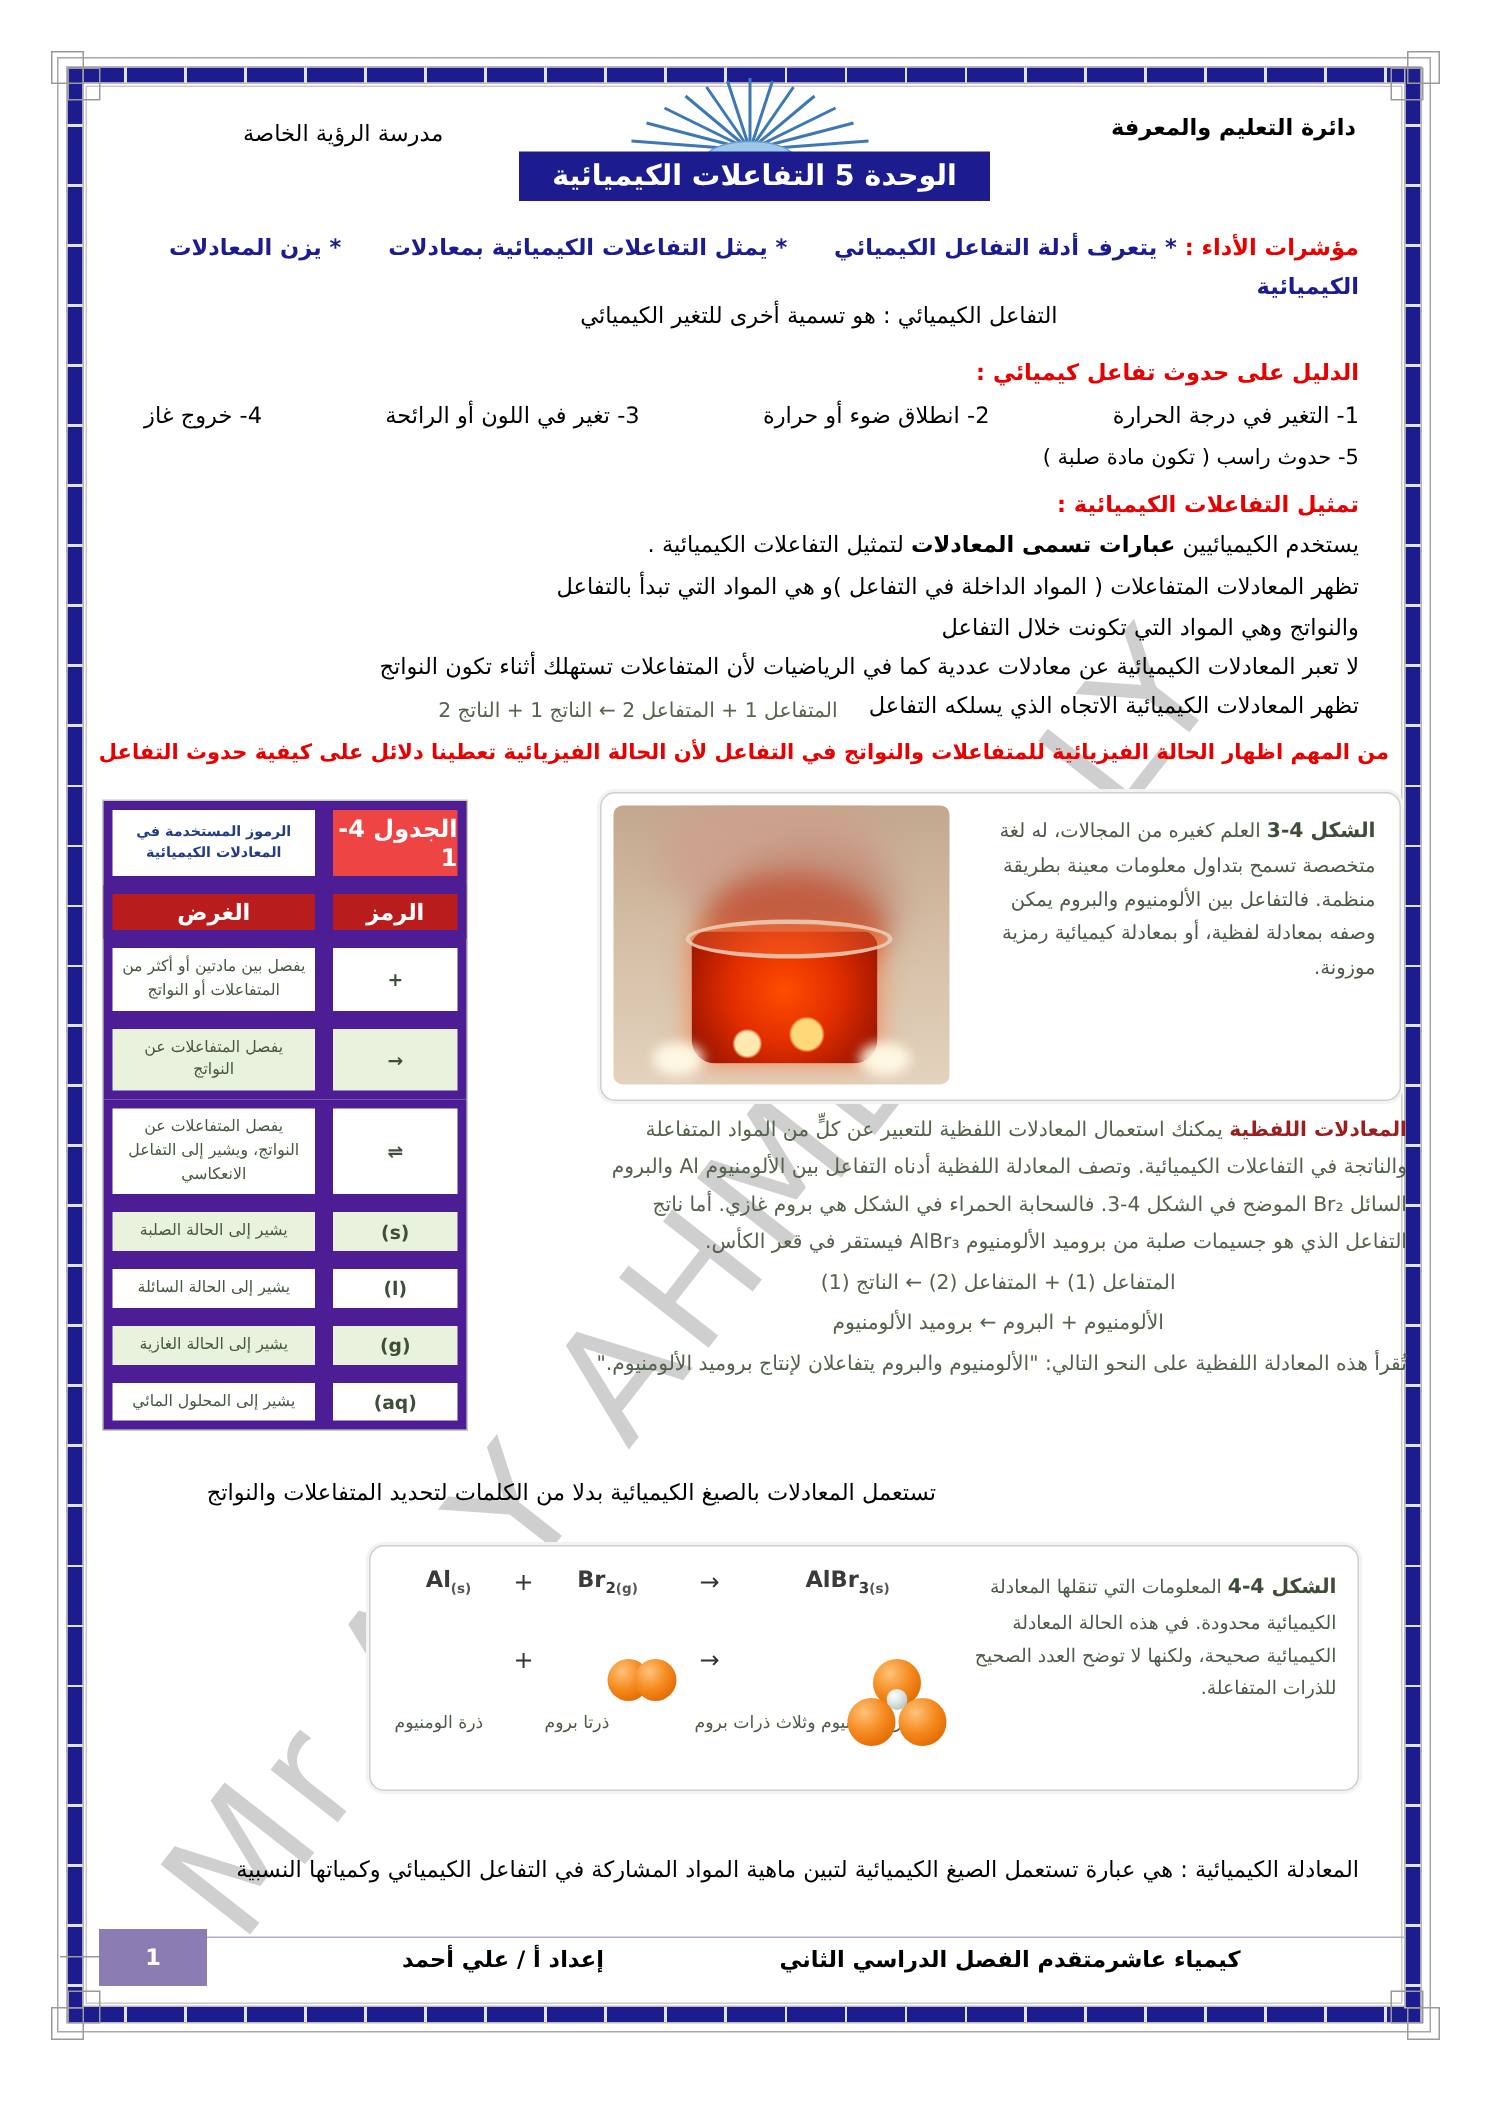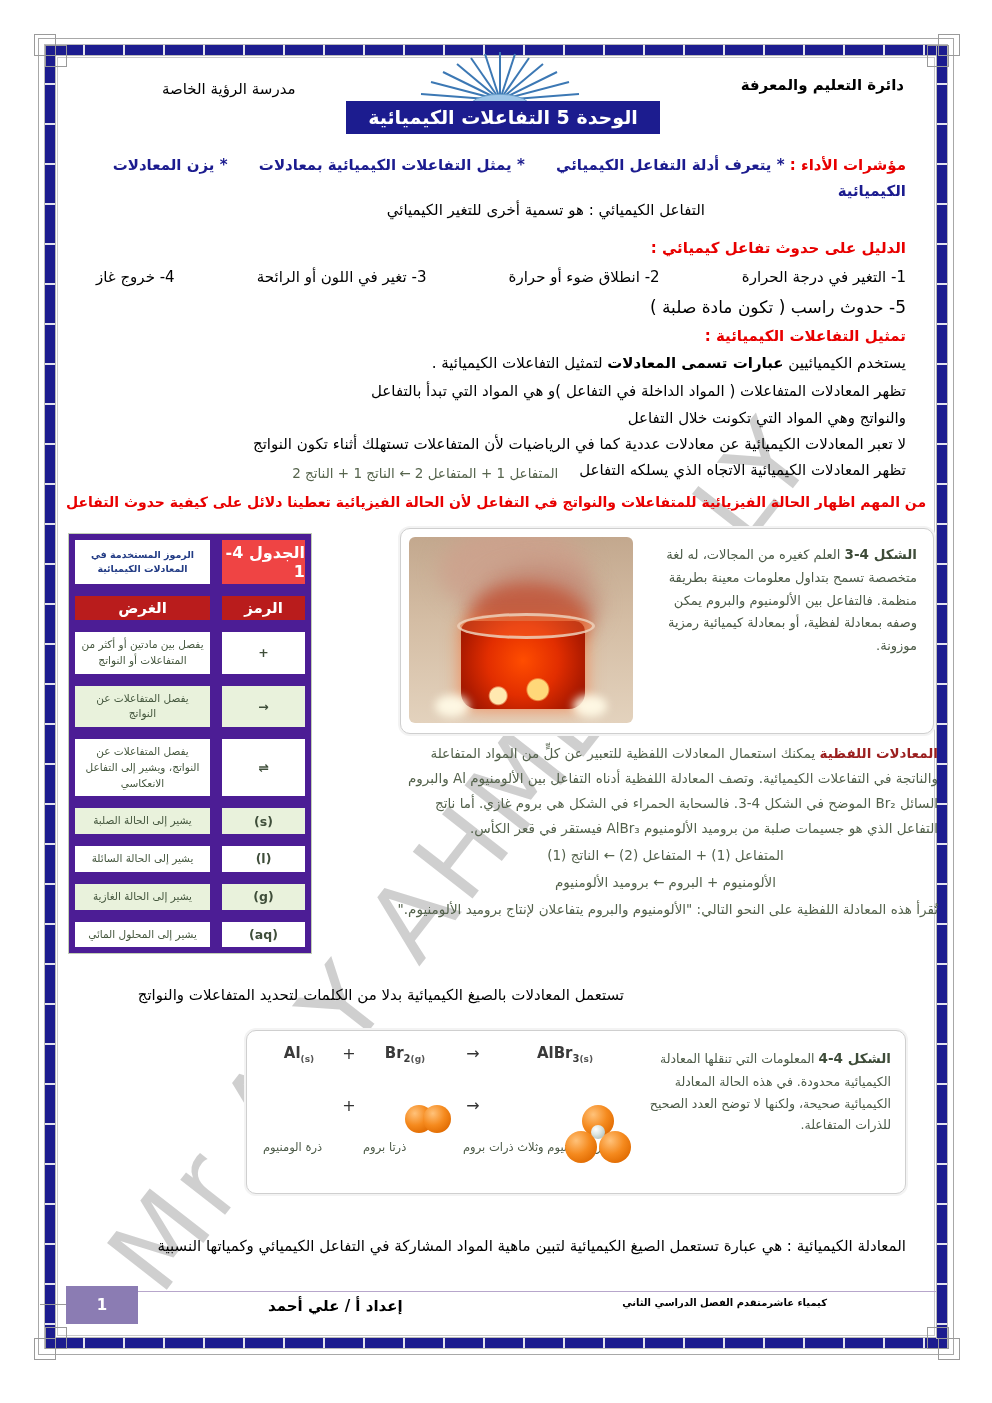--- a/index.html
+++ b/index.html
@@ -32,21 +32,21 @@
   .rtl{direction:rtl;text-align:right;}
   .indicators{position:absolute;top:152px;right:86px;width:824px;font-size:15px;font-weight:bold;line-height:26px;}
   .ind-label{color:#e80000;}
   .ind-items{color:#1c1c8f;}
   .ind-item{margin-left:26px;}
   .intro{position:absolute;top:201px;right:287px;font-size:15px;white-space:nowrap;}
   .red-head{position:absolute;right:86px;font-size:15px;font-weight:bold;color:#e80000;white-space:nowrap;}
   .ev-head{top:239px;} .rep-head{top:327px;}
   .ev-line1{position:absolute;top:268px;right:86px;left:96px;display:flex;direction:rtl;
             justify-content:space-between;font-size:15px;}
-  .ev-line2{position:absolute;top:297px;right:86px;font-size:17px;}
+  .ev-line2{position:absolute;top:297px;right:86px;font-size:14px;}
   .bpara{position:absolute;right:86px;font-size:15px;white-space:nowrap;}
   .p1{top:354px;} .p2{top:382px;} .p3{top:409px;} .p4{top:435px;} .p5row{top:461px;}
   .eq-snippet{display:inline-block;margin-inline-start:16px;color:#56644d;font-size:13.5px;position:relative;top:3px;}
   .note{position:absolute;top:494px;left:62px;right:62px;text-align:center;direction:rtl;
         font-size:14px;font-weight:bold;color:#e80000;}
 
   
   .tbl{position:absolute;top:533px;left:68px;width:242px;direction:rtl;background:#fff;
        border:1px solid #c2cfb6;display:grid;grid-template-columns:95px 1fr;z-index:1;}
   .tbl > div{border:6px solid #4c1d95;display:flex;align-items:center;justify-content:center;}
@@ -118,21 +118,21 @@
       background:radial-gradient(circle at 35% 30%,#fff,#dde6e2 40%,#9fb0ab);}
   .cluster .c2{left:0;top:26px;z-index:3;} .cluster .c3{left:34px;top:26px;z-index:3;}
   .f44-labels{position:relative;height:20px;margin-top:4px;font-size:11.5px;color:#4c5a47;direction:rtl;}
   .f44-labels span{position:absolute;text-align:left;direction:rtl;}
   .lb1{left:0;width:72px;} .lb2{left:100px;width:84px;} .lb3{left:200px;width:180px;}
 
   .definition{position:absolute;top:1237px;right:86px;font-size:15px;white-space:nowrap;}
 
   
   .foot-line{position:absolute;top:1291px;left:66px;right:56px;height:1px;background:#b7a6cb;}
-  .foot-course{position:absolute;top:1297px;right:165px;font-size:10px;font-weight:bold;direction:rtl;}
+  .foot-course{position:absolute;top:1297px;right:165px;font-size:15px;font-weight:bold;direction:rtl;}
   .foot-prep{position:absolute;top:1297px;left:268px;font-size:15px;font-weight:bold;direction:rtl;}
   .page-box{position:absolute;top:1286px;left:66px;width:72px;height:38px;background:#8b7cb3;
             color:#fff;font-size:15px;font-weight:bold;display:flex;align-items:center;justify-content:center;}
   .connector{position:absolute;top:1304px;left:40px;width:26px;height:1px;background:#999;}
 </style>
 </head>
 <body>
 
 <div class="page">
 

